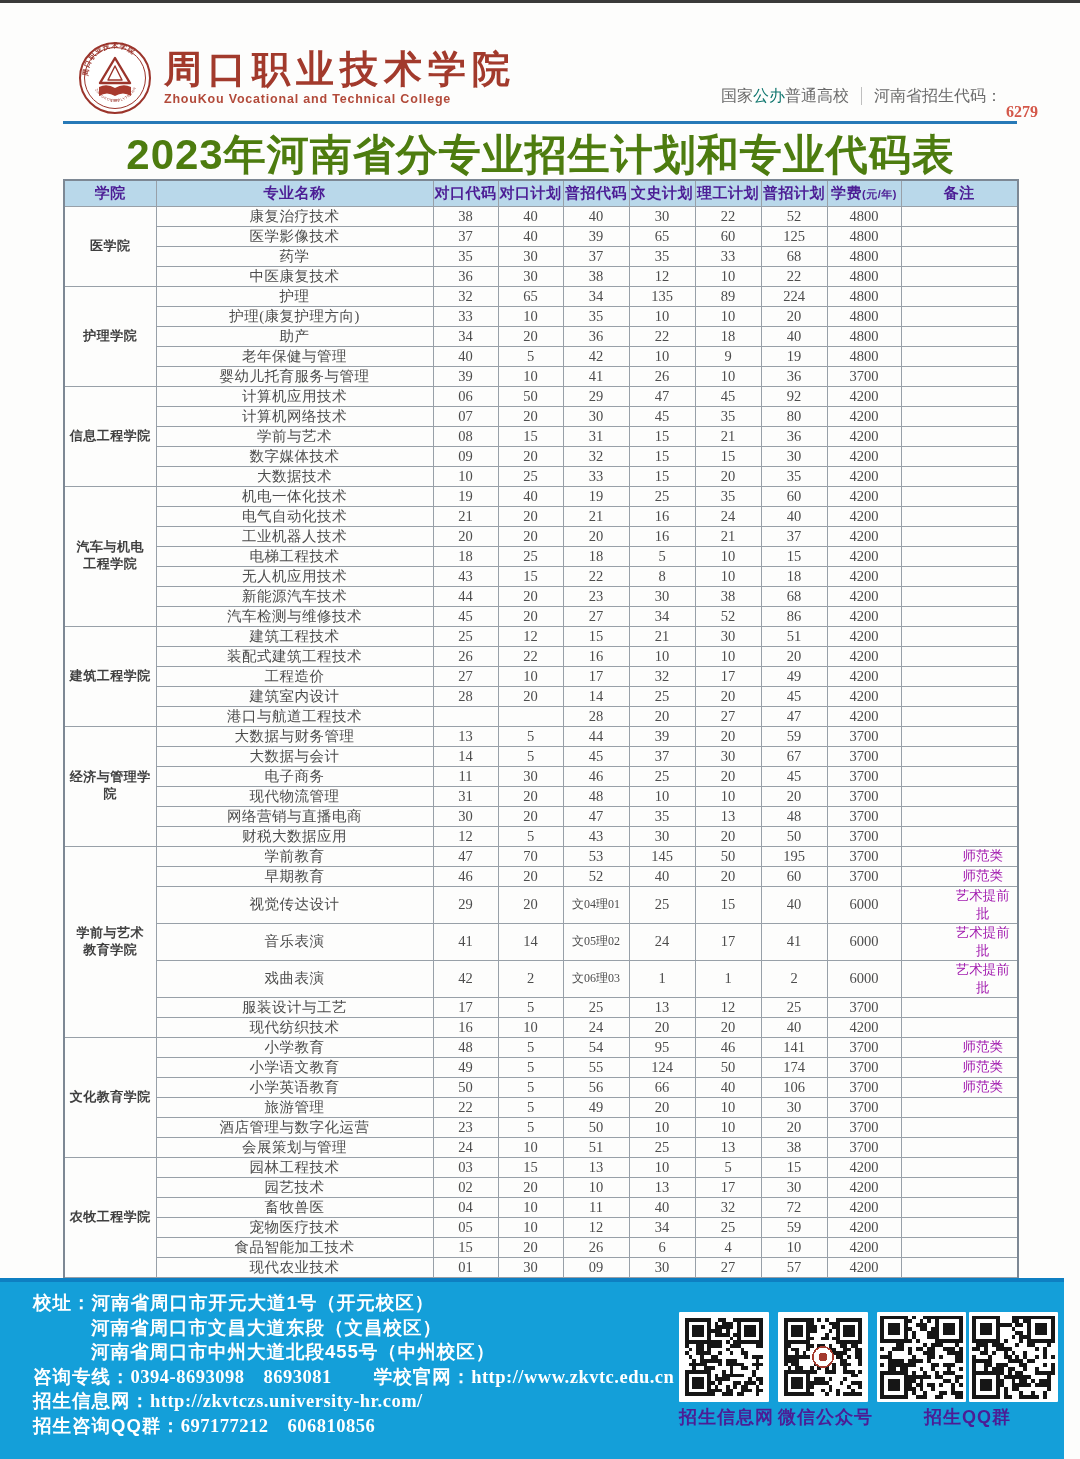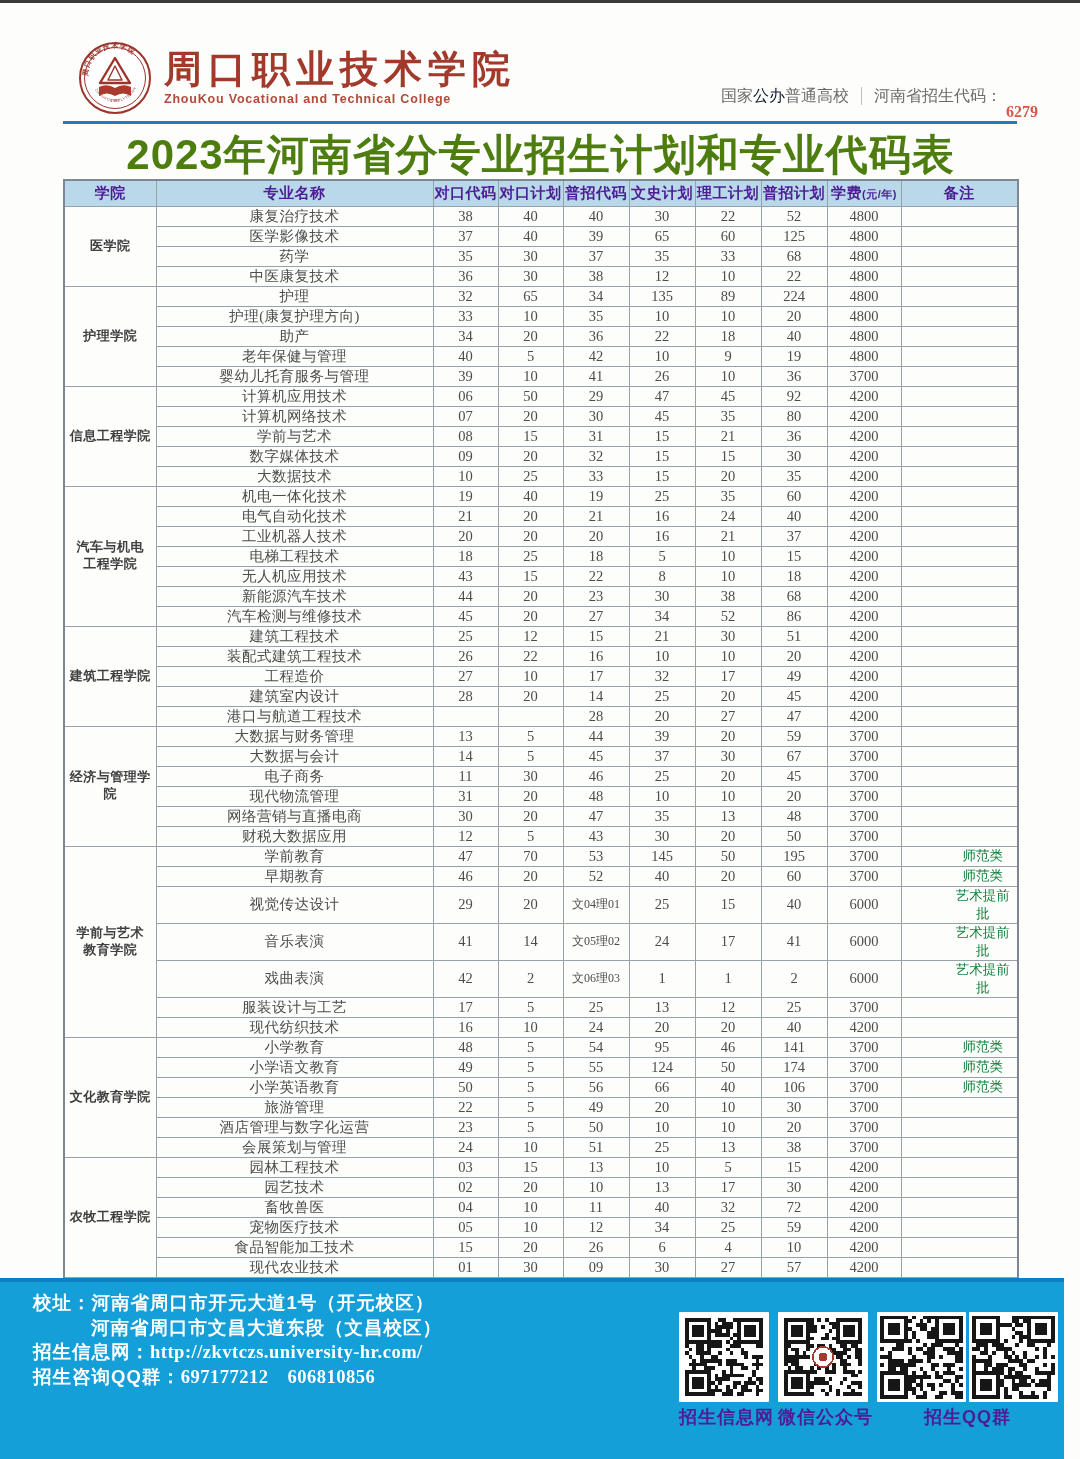--- a/index.html
+++ b/index.html
@@ -17,21 +17,21 @@
     color:#a23a2c; letter-spacing:6px; line-height:1.05;
   }
   .school-en {
     font-family:"Liberation Sans", sans-serif; font-weight:700; font-size:12.5px;
     color:#b24a3a; letter-spacing:0.8px; margin-top:3px;
   }
   .badge {
     position:absolute; right:42px; top:68px; font-size:16px; color:#6a6a6a;
     display:flex; align-items:center; white-space:nowrap;
   }
-  .badge .hl { color:#0f172a; }
+  .badge .hl { color:#0f766e; }
   .badge .code { color:#d4584a; font-family:"Liberation Serif", serif; font-weight:600; margin-left:4px;margin-top:32px; }
   .badge-divider { display:inline-block; width:1px; height:18px; background:#bfbfbf; margin:0 12px; }
   .title-rule { position:absolute; left:63px; right:63px; top:118px; height:3px; background:#2779b7; }
   .page-title {
     position:absolute; left:64px; right:63px; top:124px; text-align:center;
     font-size:42px; font-weight:800; color:#4d7c0f; letter-spacing:1px;
     font-family:"Liberation Sans", sans-serif;
   }
   
   .plan-table {
@@ -47,21 +47,21 @@
     font-family:"Liberation Sans", sans-serif; letter-spacing:0.5px;
   }
   .plan-table thead th .fee-sub { font-size:11px; font-weight:700; }
   .plan-table tbody tr { height:19.93px; }
   .plan-table td { font-size:14.5px; color:#4c4c4c; }
   .plan-table td.college {
     font-family:"Liberation Sans", sans-serif; font-weight:700; color:#3f3f3f;
     font-size:13px; line-height:1.3; white-space:pre-line; letter-spacing:0.5px;
   }
   .plan-table td.major { font-size:14.5px; letter-spacing:0.5px; }
-  .plan-table td.remark { font-size:13.5px; font-family:"Liberation Sans", sans-serif; color:#15803d;padding-left:48px; }
+  .plan-table td.remark { font-size:13.5px; font-family:"Liberation Sans", sans-serif; color:#a21caf;padding-left:48px; }
   .plan-table td.small { font-size:12px; letter-spacing:0; }
   
   .footer {
     position:absolute; left:0; right:16px; bottom:0; height:181px;
     background:#149fd9; border-top:4px solid #0e7fc2; color:#fff;
   }
   .footer-text {
     position:absolute; left:33px; top:9px; font-size:18.5px; font-weight:700;
     line-height:24.6px; letter-spacing:1px; white-space:nowrap;
   }
@@ -742,20 +742,24 @@
           <td>4200</td>
           <td class="remark">体育提前批</td>
         </tr>
       </tbody>
   </table>
 
   <div class="footer">
     <div class="footer-text">
       <div><span>校址：</span><span>河南省周口市开元大道1号（开元校区）</span></div>
       <div class="indent">河南省周口市文昌大道东段（文昌校区）</div>
+      <div class="indent">河南省周口市中州大道北段455号（中州校区）</div>
+      <div>
+        <span>咨询专线：</span><span class="lat">0394-8693098　8693081</span><span class="gap"></span><span>学校官网：</span><span class="lat">http://www.zkvtc.edu.cn</span>
+      </div>
       <div>
         <span>招生信息网：</span><span class="lat">http://zkvtczs.university-hr.com/</span>
       </div>
       <div>
         <span>招生咨询QQ群：</span><span class="lat">697177212　606810856</span>
       </div>
     </div>
 
     <div class="qr-box" style="left:679px; top:30px; width:90px; height:90px;">
         <svg xmlns="http://www.w3.org/2000/svg" viewBox="0 0 21 21" shape-rendering="crispEdges">

